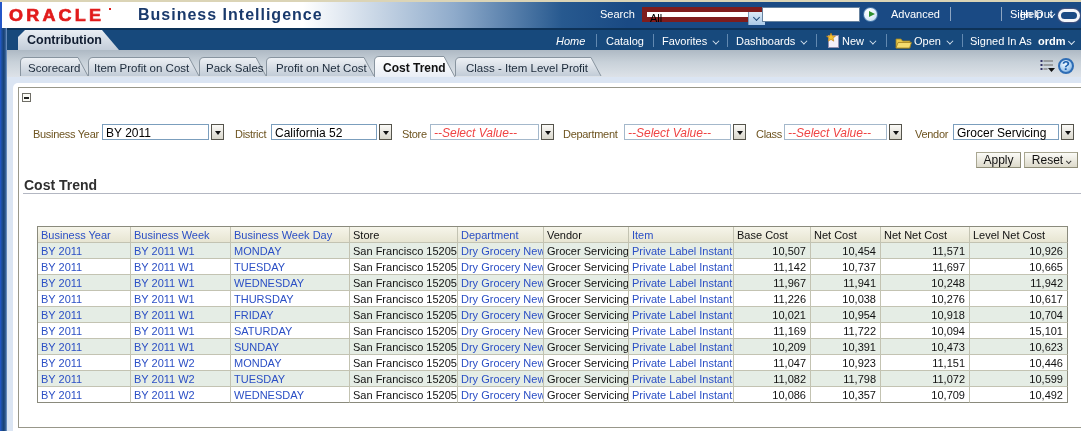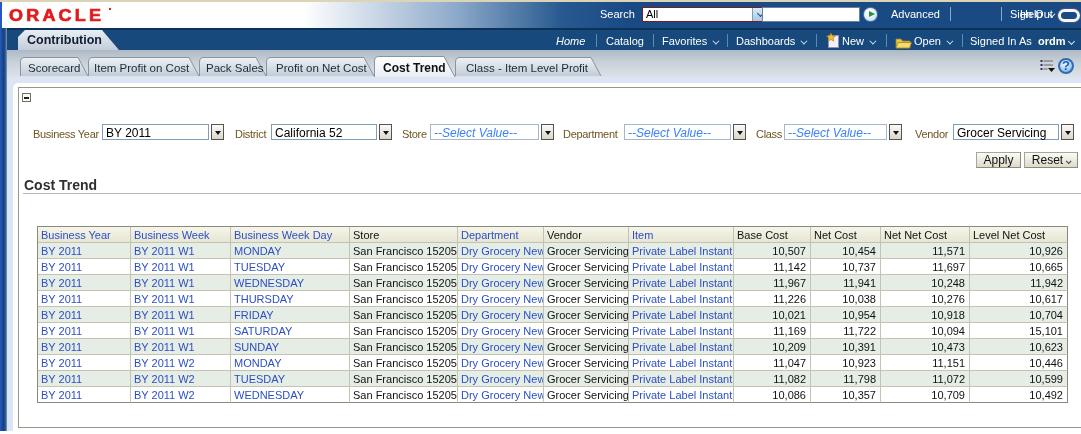--- a/index.html
+++ b/index.html
@@ -10,21 +10,21 @@
 
 #topbar { left:0; top:0; width:1081px; height:28px;
   background:linear-gradient(90deg,#ffffff 0%,#ffffff 28%,#8fabcb 42%,#27598f 52%,#1a4a84 58%,#1a4a84 100%); }
 #topline { left:0; top:0; width:1081px; height:2px; background:#dbd4b6; }
 #topleftedge { left:0; top:2px; width:2px; height:26px; background:#2456c8; }
 #oraclelogo { left:9px; top:5px; font-size:18px; font-weight:bold; letter-spacing:3.2px; color:#e11b1b; -webkit-text-stroke:0.7px #e11b1b; transform:scaleY(0.92); }
 #oraclereg { left:109px; top:8px; width:2px; height:2px; background:#e11b1b; }
 #bititle { left:138px; top:6px; font-size:16px; font-weight:bold; letter-spacing:1px; color:#1a3a6c; }
 .toplink { top:8px; font-size:11px; color:#fff; }
 .topsep { top:7px; width:1px; height:14px; background:rgba(255,255,255,0.5); }
-#searchsel { left:642px; top:7px; width:128px; height:15px; background:#fff; border:1px solid #7f1d1d; font-size:11px; color:#000; }
+#searchsel { left:642px; top:7px; width:128px; height:15px; background:#fff; border:5px solid #7f1d1d; font-size:11px; color:#000; }
 #searchsel .txt { position:absolute; left:3px; top:0px; }
 #searchsel .btn { position:absolute; right:0; top:0; width:17px; height:13px; background:linear-gradient(#dcebf8,#a9c8e8); border-left:1px solid #7d9cba; }
 #searchsel .chv { position:absolute; left:4.5px; top:3px; width:5px; height:5px; border-right:1.8px solid #1d4a7a; border-bottom:1.8px solid #1d4a7a; transform:rotate(45deg); }
 #searchinput { left:762px; top:7px; width:98px; height:15px; background:#fff; border:1px solid #68839f; }
 #gobtn { left:863px; top:7px; width:15px; height:15px; border-radius:50%; background:radial-gradient(circle at 35% 30%, #ffffff 0%, #e8f2fc 45%, #b9d5ee 100%); border:1px solid #4a7cae; }
 #gobtn .tri { position:absolute; left:5px; top:3px; width:0; height:0; border-left:6px solid #2e8f2e; border-top:3.5px solid transparent; border-bottom:3.5px solid transparent; }
 .chevw { display:inline-block; width:5px; height:5px; border-right:1.6px solid #fff; border-bottom:1.6px solid #fff; transform:rotate(45deg) translateY(-2px); margin-left:5px; }
 #oracleO { left:1058px; top:9px; width:22px; height:13px; border:3px solid #f4f6fa; border-radius:7px; box-shadow:0 0 2px rgba(220,120,120,0.8); }
 
 
@@ -46,21 +46,21 @@
   background:linear-gradient(90deg,#2258d2 0%,#1c4f9a 25%,#174072 55%,#3c68a0 85%,#8aa8d2 100%); }
 #pageband { left:7px; top:77px; width:1074px; height:354px; background:#dbe5f3; }
 #whitepanel { left:13px; top:83px; width:1068px; height:351px; background:#fff; border-top-left-radius:5px; }
 #sectionbox { left:18px; top:87px; width:1075px; height:341px; border:1px solid #98978a; background:#fff; }
 
 
 #minusbox { left:22px; top:93px; width:9px; height:9px; border:1px solid #6f6e67; background:#fbfbf6; }
 #minusbox::after { content:""; position:absolute; left:1px; top:3px; width:5px; height:1.5px; background:#222; }
 .plabel { top:128px; font-size:11px; color:#6e5420; letter-spacing:-0.3px; }
 .pinput { top:124px; height:16px; background:#fff; border:1px solid #7b9ebd; font-size:12px; color:#000; padding:1px 0 0 3px; }
-.pempty { color:#3b82f6; font-style:italic; border-color:#a4b8cb; }
+.pempty { color:#ef4444; font-style:italic; border-color:#a4b8cb; }
 .ddbtn { top:124px; width:13px; height:16px; background:linear-gradient(#fbfaf7,#d9d6cb); border:1px solid #55544c; }
 .ddbtn::after { content:""; position:absolute; left:2.5px; top:5.5px; width:0; height:0; border-top:4px solid #111; border-left:3.5px solid transparent; border-right:3.5px solid transparent; }
 .pbtn { top:152px; height:16px; background:linear-gradient(#fbfbf7,#ddDACB); border:1px solid #a9a792; border-bottom-color:#8e8c77; border-right-color:#8e8c77; font-size:12px; color:#111; text-align:center; line-height:14px; }
 .chevd { display:inline-block; width:4px; height:4px; border-right:1.4px solid #333; border-bottom:1.4px solid #333; transform:rotate(45deg) translateY(-1px); margin-left:3px; }
 
 
 #ctitle { left:24px; top:177px; font-size:14px; font-weight:bold; color:#2f2f2f; }
 #ctline { left:23px; top:193px; width:1058px; height:1px; background:#b3b7c2; }
 
 
@@ -82,20 +82,21 @@
 </style>
 </head>
 <body>
 <div id="page">
 
   <div class="abs" id="topbar"></div>
   <div class="abs" id="topline"></div>
   <div class="abs" id="topleftedge"></div>
   <div class="abs" id="oraclelogo">ORACLE</div>
   <div class="abs" id="oraclereg"></div>
+  <div class="abs" id="bititle">Business Intelligence</div>
   <div class="abs toplink" style="left:600px;text-align:right;">Search</div>
   <div class="abs" id="searchsel">
       <span class="txt">All</span>
       <span class="btn">
         <span class="chv"></span>
       </span>
     </div>
   <div class="abs" id="searchinput"></div>
   <div class="abs" id="gobtn">
       <span class="tri"></span>

